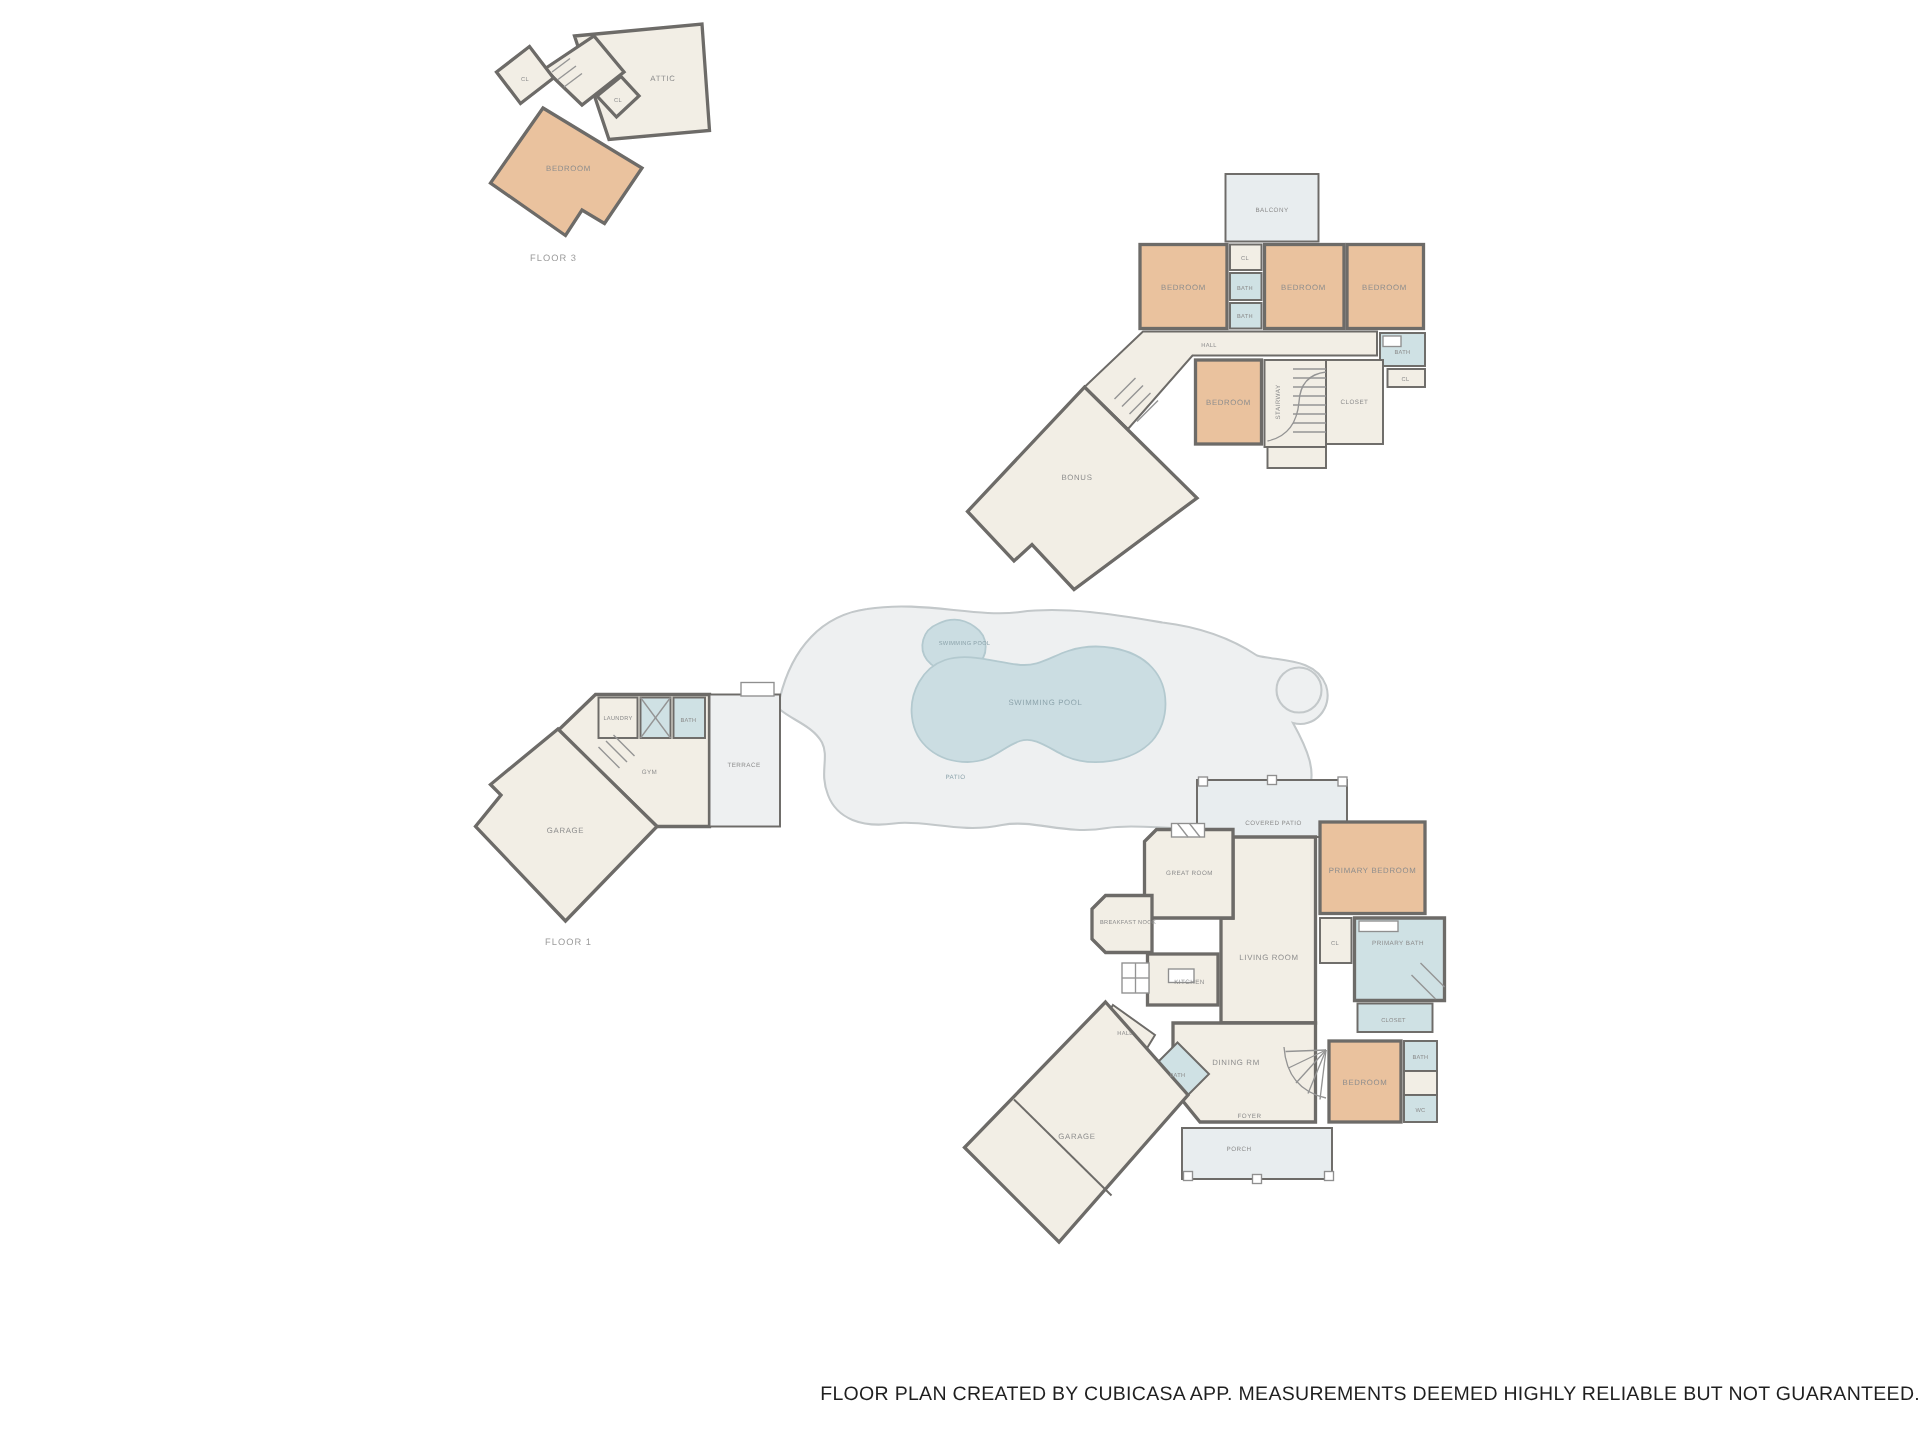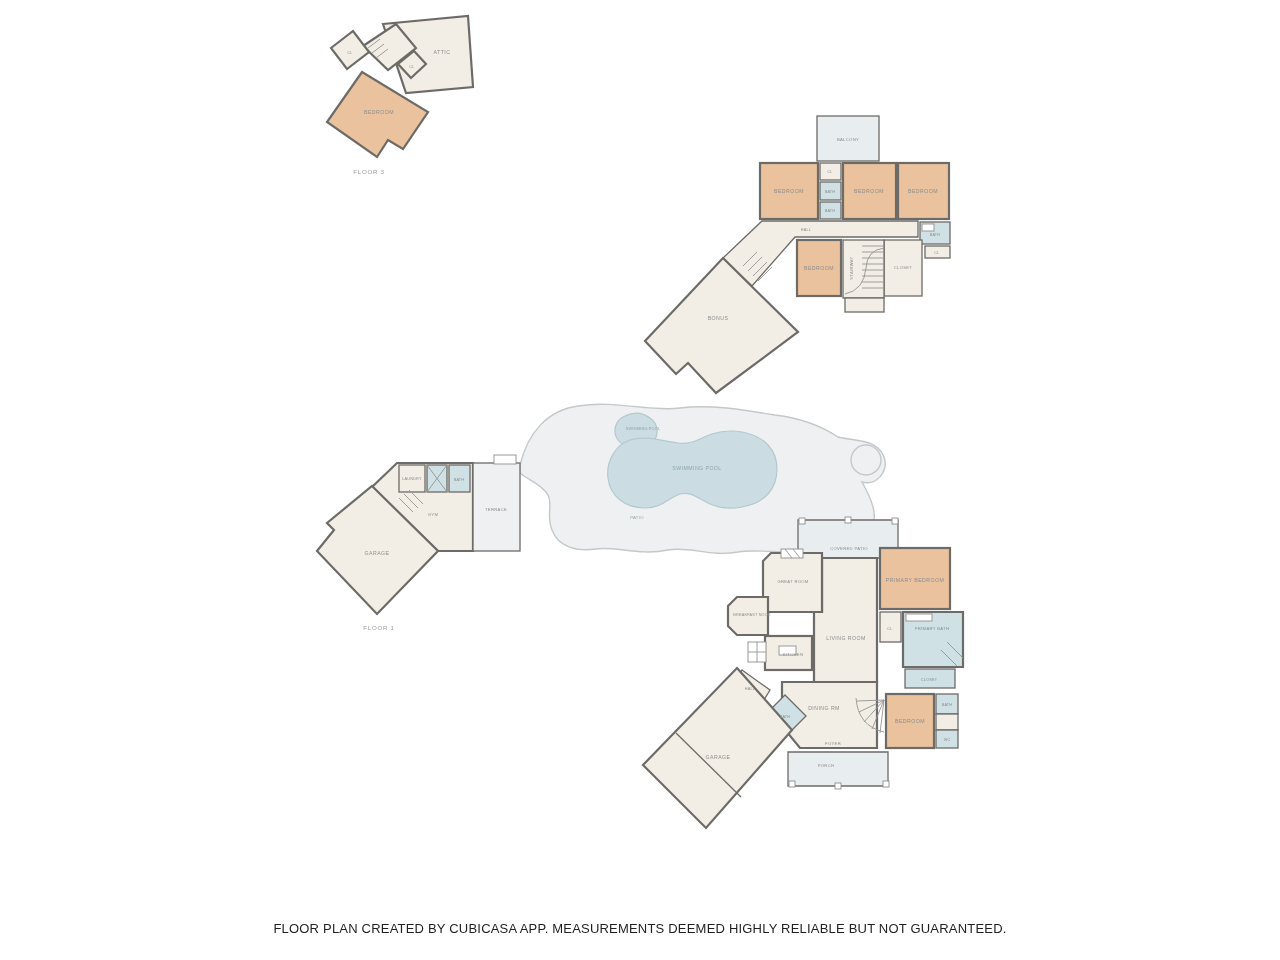--- a/index.html
+++ b/index.html
@@ -11,21 +11,21 @@
   .lbl-sm{font-size:4.2px;letter-spacing:.3px;}
   .lbl-xs{font-size:3.8px;letter-spacing:.2px;}
   .lbl-floor{font-size:6.2px;fill:#9b9b9b;letter-spacing:.7px;}
   .lbl-pool{fill:#8da4ac;}
   .wall{stroke:#6d6b68;stroke-width:2.2;stroke-linejoin:miter;}
   .wall-thin{stroke:#6d6b68;stroke-width:1.3;}
   .deco{stroke:#949494;stroke-width:.9;fill:none;}
   .fix{fill:#ffffff;stroke:#8f8f8f;stroke-width:.9;}
   .pool-edge{stroke:#b3c9cf;stroke-width:1.2;}
   .deck-edge{stroke:#c3c8ca;stroke-width:1.4;}
-  .disclaimer{position:absolute;left:0;right:0;bottom:24px;text-align:center;
+  .disclaimer{position:absolute;left:0;right:0;bottom:24px;text-align:right;
               font-size:13px;color:#1f1f1f;letter-spacing:.2px;}
 </style>
 </head>
 <body>
 
 <div class="canvas">
 <svg class="plan-svg" viewBox="0 0 1280 960">
 
   <g>
     <polygon class="wall" points="383,24 468,16 473,87 406,93" fill="#f2eee5"></polygon>

